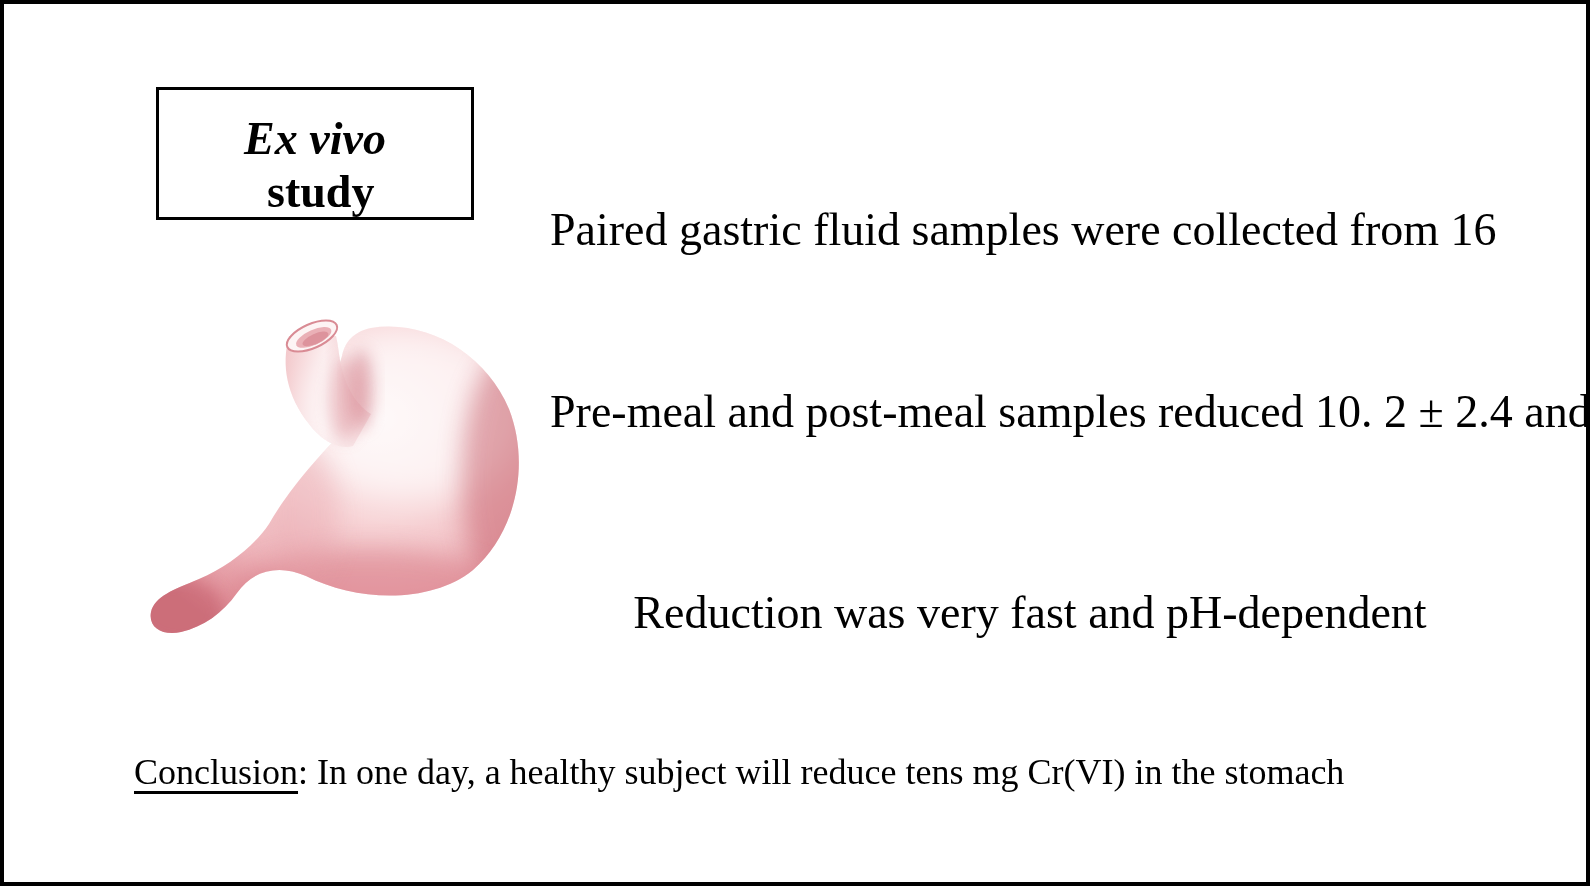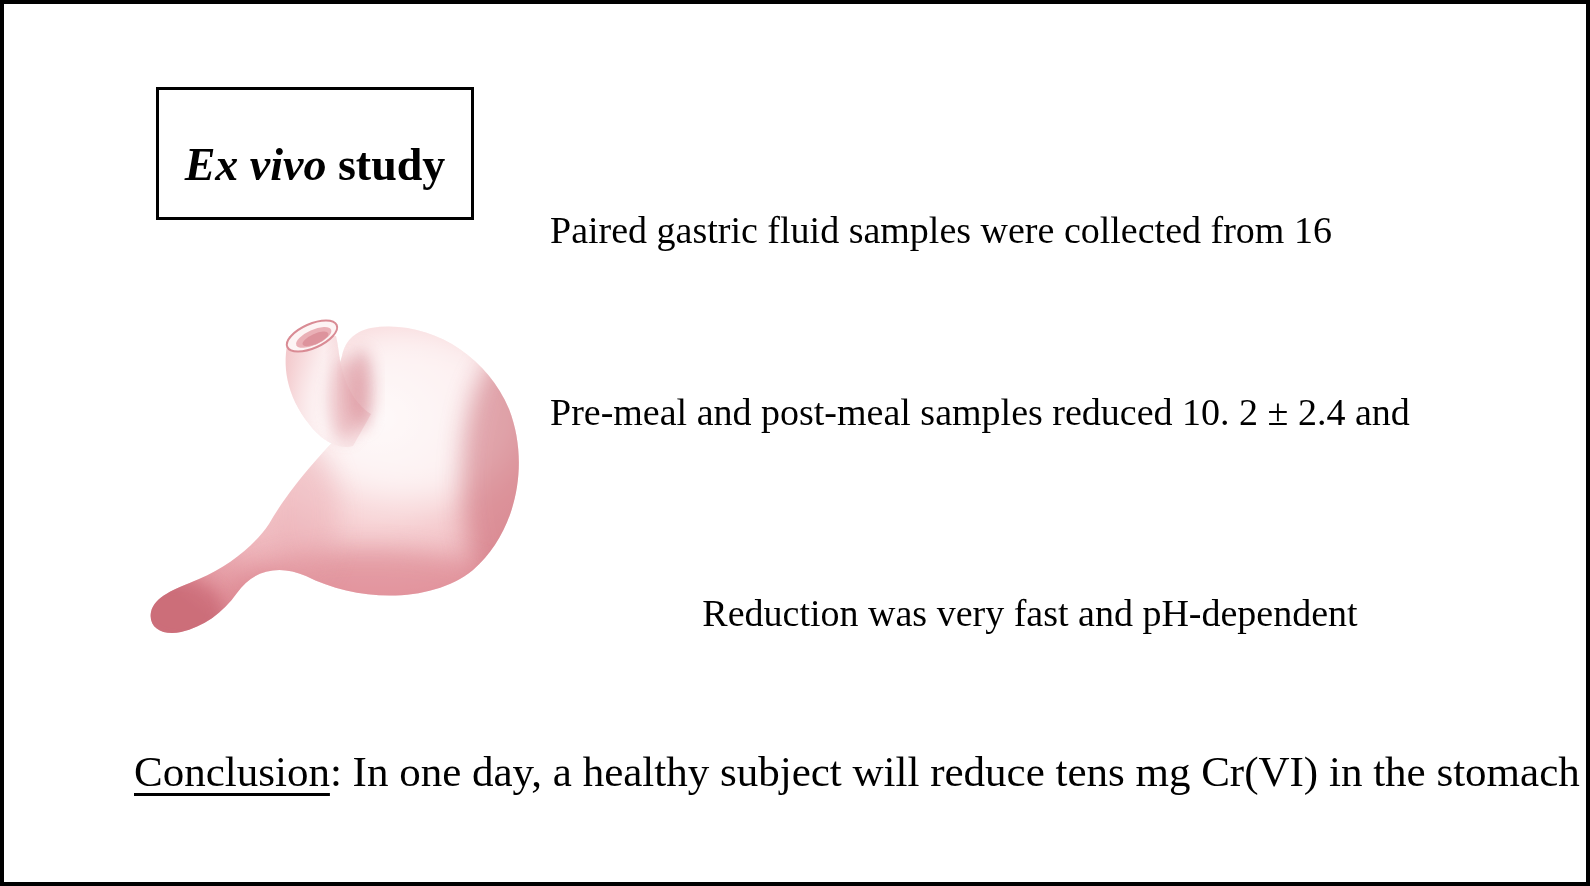--- a/index.html
+++ b/index.html
@@ -26,49 +26,50 @@
     height: 133px;
     box-sizing: border-box;
     border: 3px solid #000000;
     display: flex;
     align-items: center;
     justify-content: center;
     padding-top: 22px;
     font-size: 46px;
     font-weight: bold;
     white-space: pre;
+    flex-direction: column;
   }
   .title-box .italic { font-style: italic; }
   .stomach-wrap {
     position: absolute;
     left: 95px;
     top: 290px;
     width: 440px;
     height: 345px;
   }
   .para {
     position: absolute;
     left: 546px;
     width: 960px;
-    font-size: 38px;
+    font-size: 46px;
   }
   .para .line {
     height: 72px;
     line-height: 72px;
     white-space: nowrap;
   }
   .para-1 { top: 190px; }
   .para-2 { top: 372px; }
   .para-3 { top: 573px; text-align: center; }
   .conclusion {
     position: absolute;
     left: 130px;
     top: 737px;
     width: 1420px;
-    font-size: 43px;
+    font-size: 36px;
     line-height: 62px;
     white-space: nowrap;
   }
   .conclusion .underlined {
     text-decoration: underline;
     text-decoration-thickness: 3px;
     text-underline-offset: 7px;
   }
 </style>
 </head>

